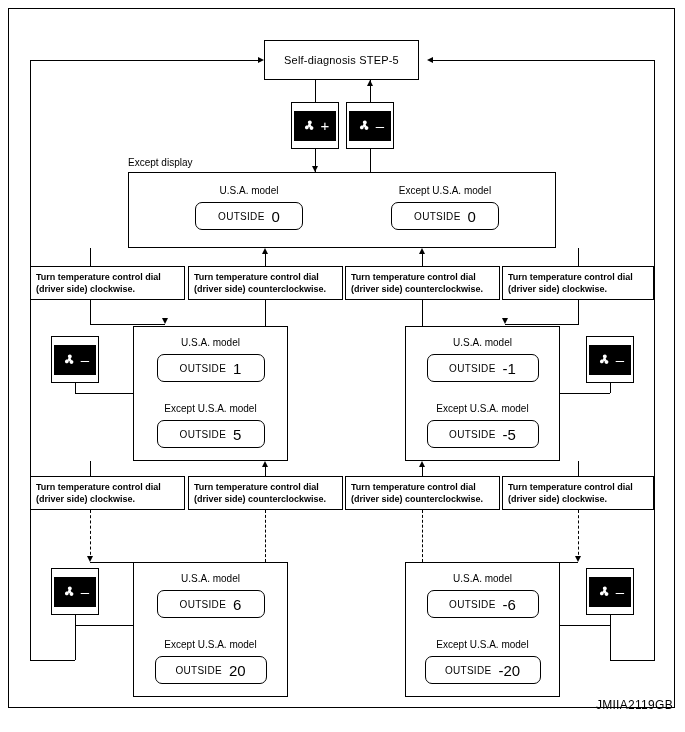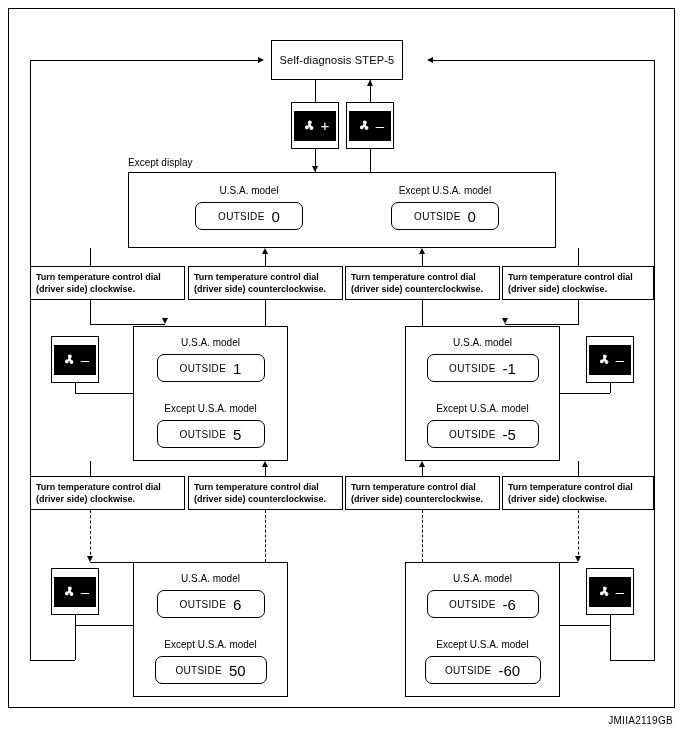--- a/index.html
+++ b/index.html
@@ -38,29 +38,29 @@
   
   .ln{position:absolute;background:#000;}
   .vl{width:1px;}
   .hl{height:1px;}
   .dv{position:absolute;width:0;border-left:1px dashed #000;}
   .arrow-d{position:absolute;width:0;height:0;border-left:3.5px solid transparent;border-right:3.5px solid transparent;border-top:6px solid #000;}
   .arrow-u{position:absolute;width:0;height:0;border-left:3.5px solid transparent;border-right:3.5px solid transparent;border-bottom:6px solid #000;}
   .arrow-r{position:absolute;width:0;height:0;border-top:3.5px solid transparent;border-bottom:3.5px solid transparent;border-left:6px solid #000;}
   .arrow-l{position:absolute;width:0;height:0;border-top:3.5px solid transparent;border-bottom:3.5px solid transparent;border-right:6px solid #000;}
 
-  .figid{position:absolute;right:12px;bottom:6px;font-size:10px;letter-spacing:.3px;}
+  .figid{position:absolute;right:12px;bottom:20px;font-size:12px;letter-spacing:.3px;}
 </style>
 </head>
 <body>
 
 <div id="page">
   <div class="frame"></div>
 
-  <div class="abs node step5" style="left:271px;top:40px;width:132px;height:40px;">
+  <div class="abs node step5" style="left:264px;top:40px;width:155px;height:40px;">
     <span>Self-diagnosis STEP-5</span>
   </div>
 
   <div class="ln hl abs" style="left:30px;top:60px;width:228px;"></div>
   <div class="arrow-r" style="left:258px;top:56.5px;"></div>
   <div class="ln vl abs" style="left:30px;top:60px;height:600px;"></div>
 
   <div class="ln hl abs" style="left:433px;top:60px;width:222px;"></div>
   <div class="arrow-l" style="left:427px;top:56.5px;"></div>
   <div class="ln vl abs" style="left:654px;top:60px;height:600px;"></div>
@@ -266,38 +266,38 @@
       <div class="model-label">U.S.A. model</div>
       <div class="lcd" style="margin-top:6px;width:108px;height:28px;">
         <span class="w">OUTSIDE</span>
         <span class="v">6</span>
       </div>
     </div>
     <div style="position:absolute;left:0;top:76px;width:100%;">
       <div class="model-label">Except U.S.A. model</div>
       <div class="lcd" style="margin-top:6px;width:112px;height:28px;">
         <span class="w">OUTSIDE</span>
-        <span class="v">50</span>
+        <span class="v">20</span>
       </div>
     </div>
   </div>
 
   <div class="abs panel" style="left:405px;top:562px;width:155px;height:135px;">
     <div style="position:absolute;left:0;top:10px;width:100%;">
       <div class="model-label">U.S.A. model</div>
       <div class="lcd" style="margin-top:6px;width:112px;height:28px;">
         <span class="w">OUTSIDE</span>
         <span class="v">-6</span>
       </div>
     </div>
     <div style="position:absolute;left:0;top:76px;width:100%;">
       <div class="model-label">Except U.S.A. model</div>
       <div class="lcd" style="margin-top:6px;width:116px;height:28px;">
         <span class="w">OUTSIDE</span>
-        <span class="v">-60</span>
+        <span class="v">-20</span>
       </div>
     </div>
   </div>
 
   <div class="abs fanbox" style="left:51px;top:568px;width:48px;height:47px;">
     <div class="fanblack" style="width:42px;height:30px;">
       <svg width="17" height="17" viewBox="0 0 24 24">
         <g fill="#ffffff">
           <circle cx="12" cy="12" r="2.4"></circle>
           <path d="M11.2 10.4C9.6 9.4 9.2 7.2 10.4 5.8c1.3-1.5 3.6-1.2 4.5.5.8 1.5.1 3.3-1.4 4z"></path>

